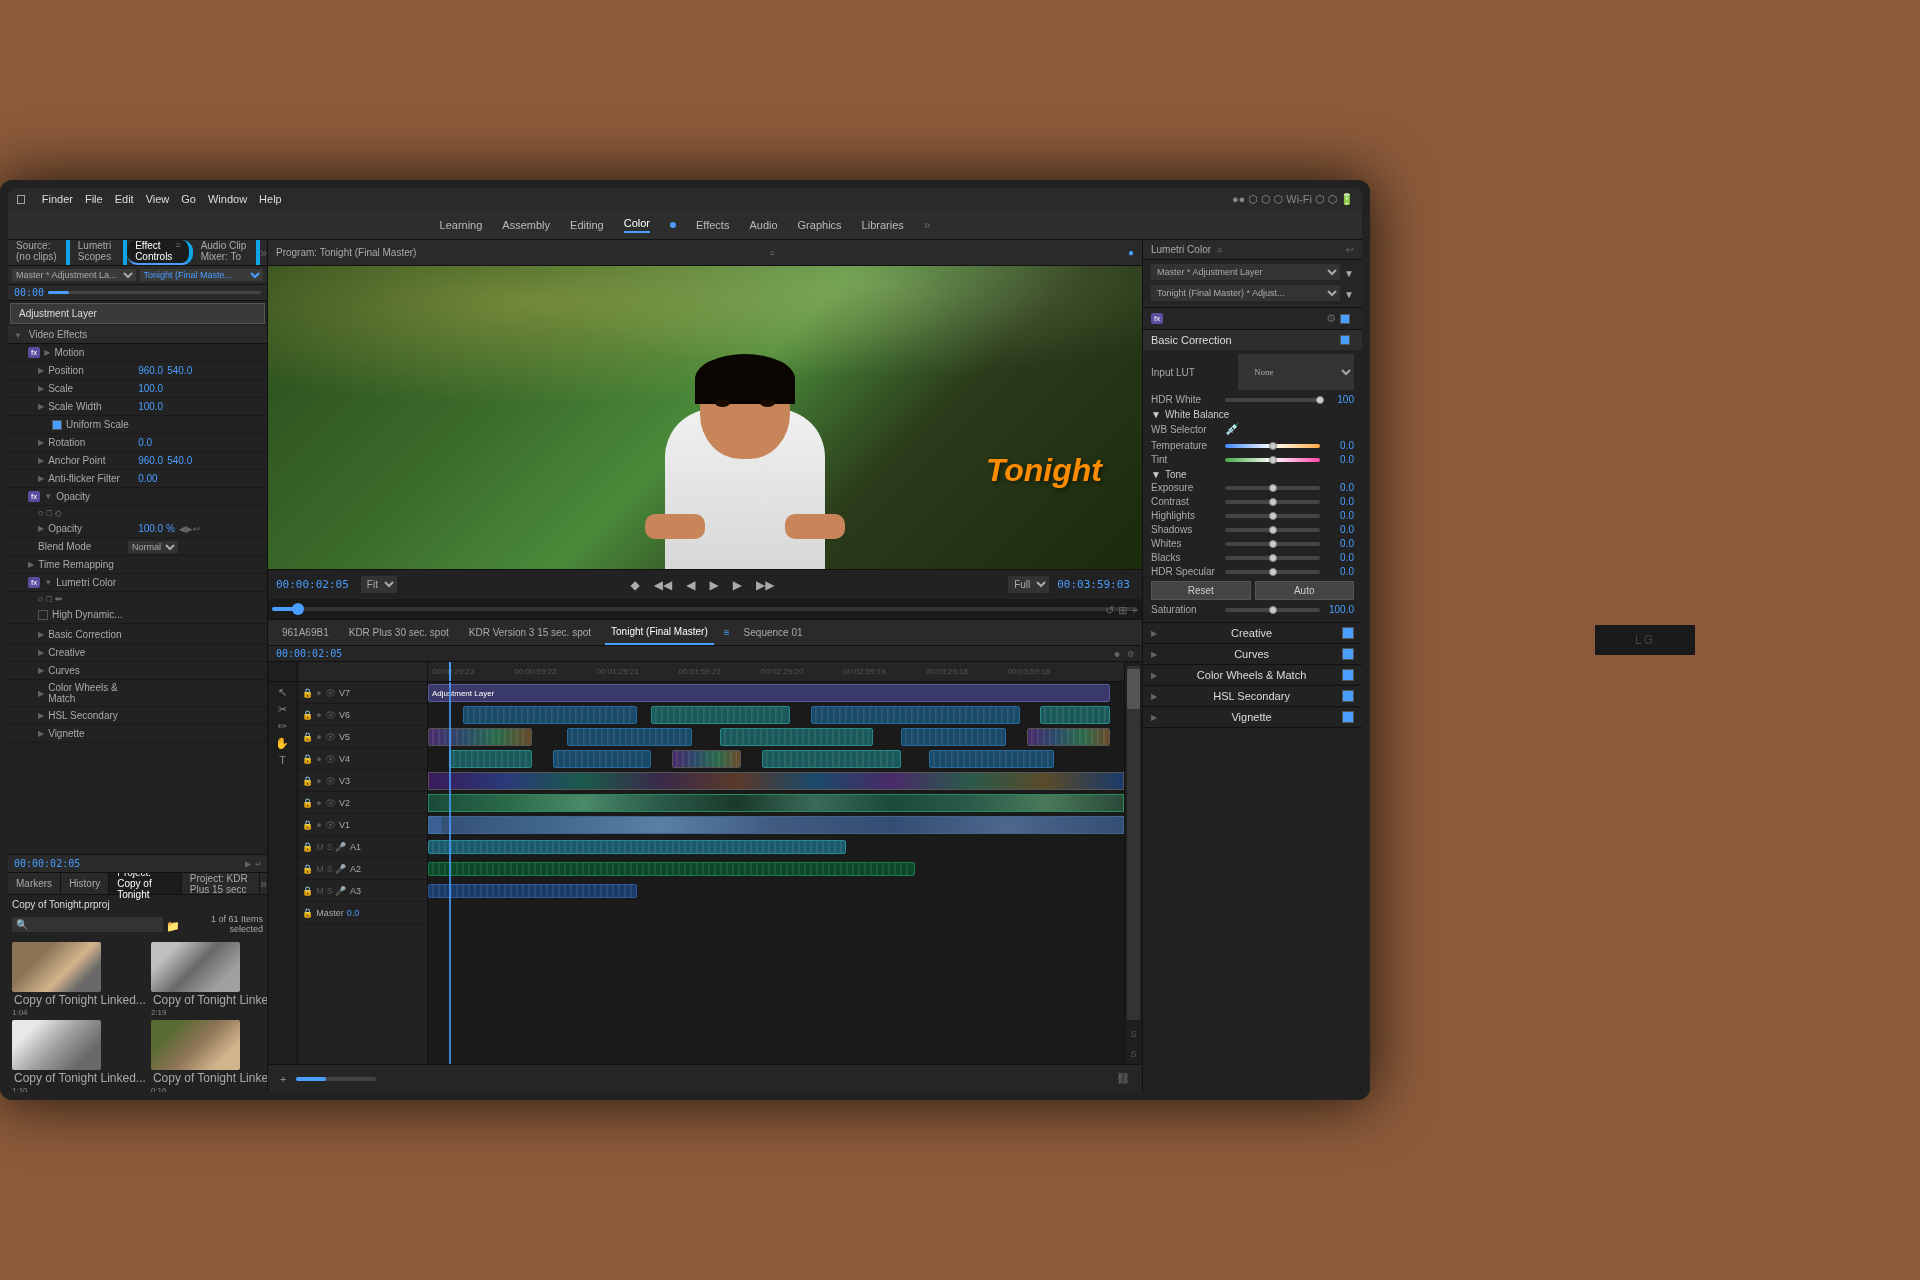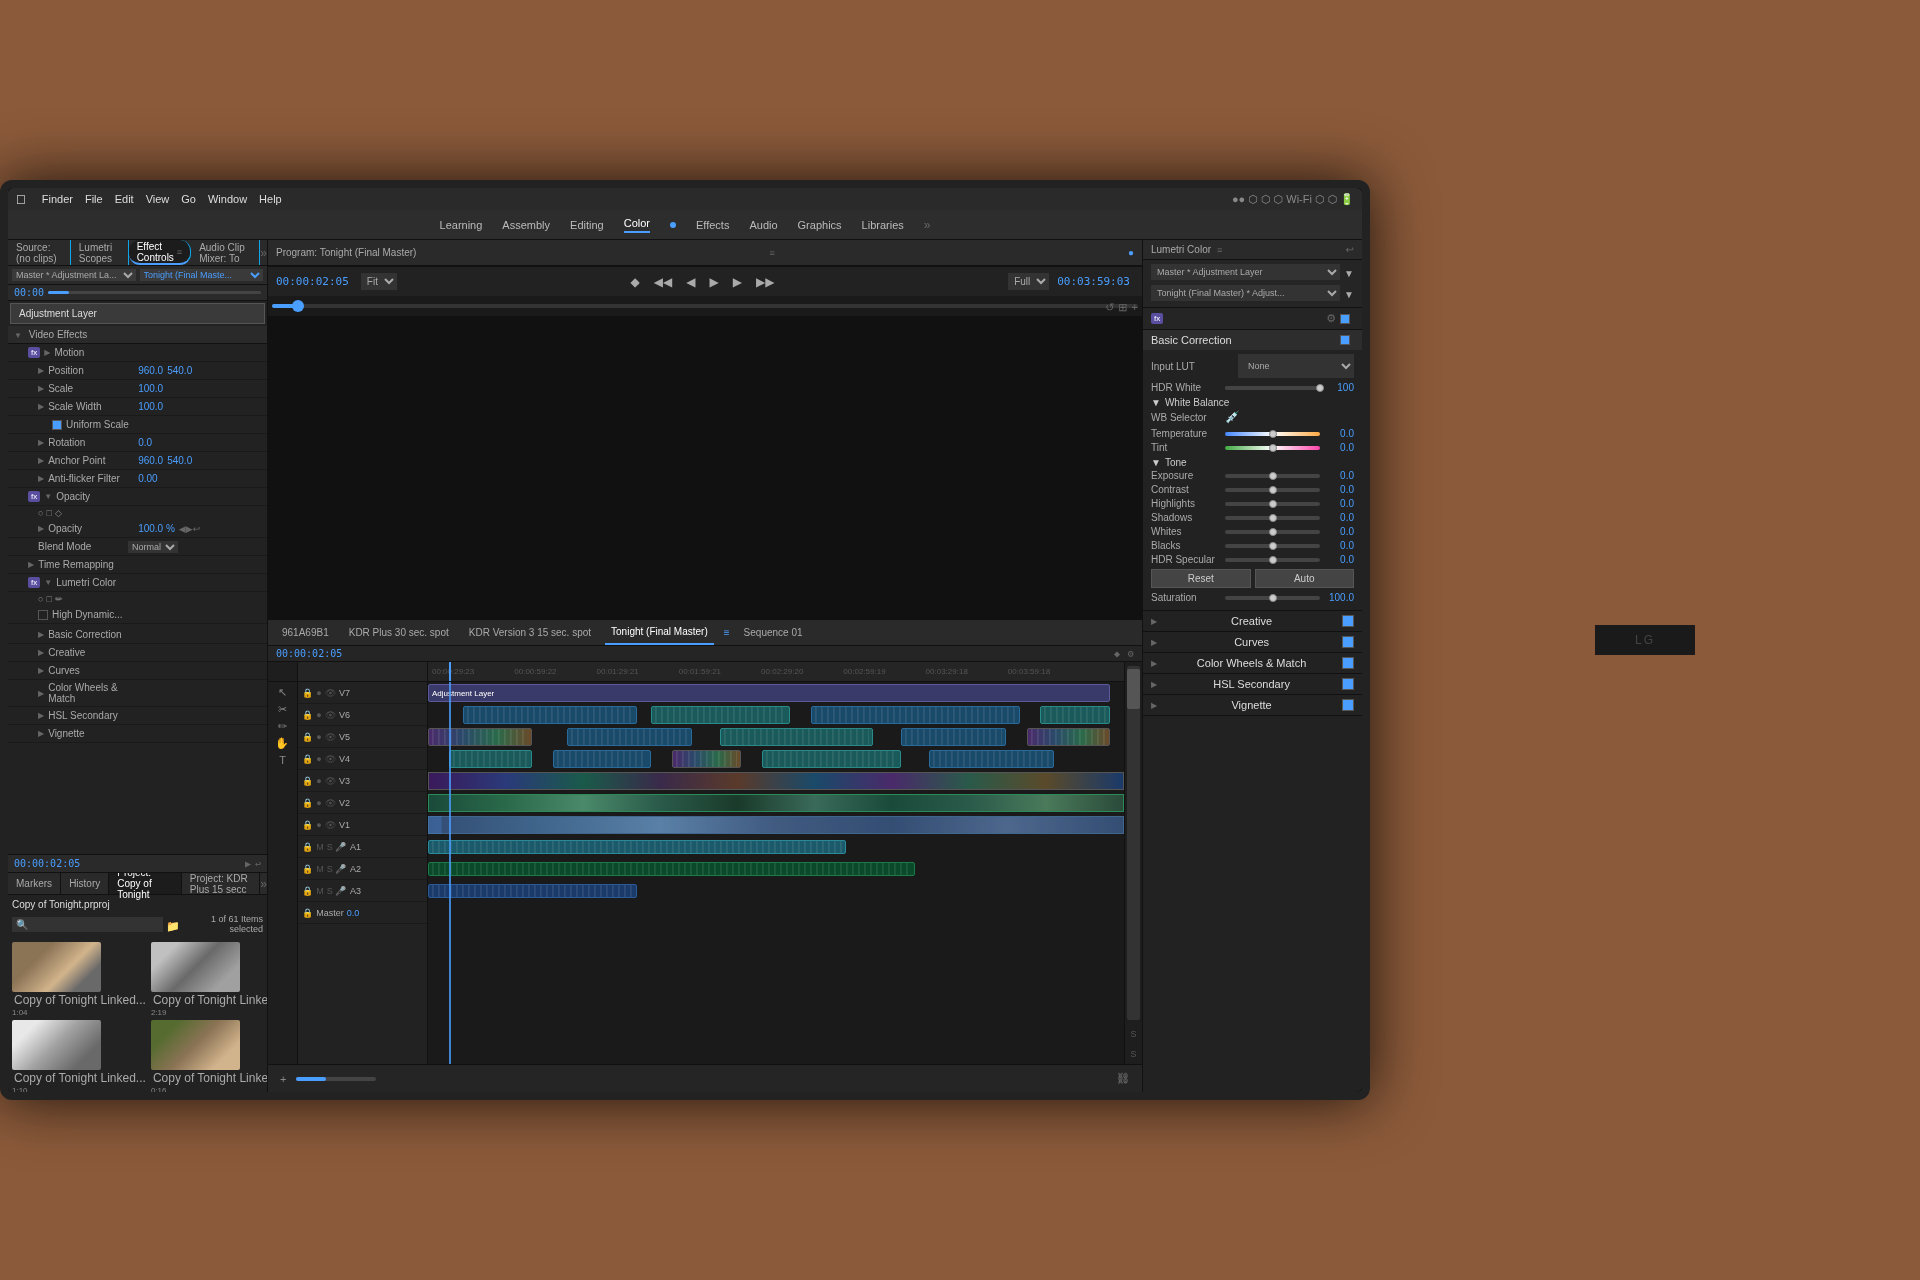--- a/index.html
+++ b/index.html
@@ -97,24 +97,24 @@
       height: 26px;
       align-items: center;
       font-size: 10px;
       border-bottom: 1px solid #111;
       flex-shrink: 0;
     }
     .panel-tab {
       padding: 0 8px;
       height: 100%;
       display: flex;
-      align-items: center;
+      align-items: flex-start;
       color: #aaa;
       cursor: pointer;
-      border-right: 1px solid #0ea5e9;
+      border-right: 4px solid #0ea5e9;
       font-size: 10px;
     }
     .panel-tab.active {
       background: #1c1c1c;
       color: #fff;
       border-bottom: 2px solid #4a9eff;
       border-radius: 11px;
     }
 
     .effect-controls {
@@ -540,21 +540,22 @@
       margin-bottom: 4px;
       font-size: 10px;
       color: #aaa;
     }
     .lut-select {
       flex: 1;
       background: #333;
       border: none;
       color: #aaa;
       font-size: 9px;
-      padding: 6px;
+      padding: 12px;
+      font-family: Liberation Serif, serif;
     }
 
     .color-slider-row {
       display: flex;
       align-items: center;
       margin-bottom: 3px;
       font-size: 10px;
     }
     .cs-label {
       width: 70px;
@@ -994,20 +995,46 @@
 
         <div class="middle-area">
 
           <div class="program-monitor">
             <div class="monitor-header">
               <span>Program: Tonight (Final Master)</span>
               <span style="margin-left:4px;color:#666;font-size:9px;">≡</span>
               <span style="margin-left:4px;font-size:10px;color:#4a9eff;">●</span>
             </div>
 
+            <div class="monitor-video">
+              <div class="video-preview">
+
+                <div class="video-bg"></div>
+
+                <div style="position:absolute;top:0;left:0;width:100%;height:60%;background:radial-gradient(ellipse at 30% 20%, rgba(255,220,100,0.3) 0%, transparent 50%), radial-gradient(ellipse at 70% 10%, rgba(255,255,200,0.2) 0%, transparent 40%);"></div>
+
+                <div style="position:absolute;bottom:0;left:50%;transform:translateX(-30%);width:200px;height:230px;">
+
+                  <div style="position:absolute;bottom:0;left:20px;width:160px;height:160px;background:linear-gradient(180deg,#f0f0f0 0%,#d8d8d8 100%);border-radius:30% 30% 0 0;"></div>
+
+                  <div style="position:absolute;top:20px;left:55px;width:90px;height:100px;background:#c8855a;border-radius:50% 50% 45% 45%;">
+
+                    <div style="position:absolute;top:-5px;left:-5px;width:100px;height:50px;background:#0a0500;border-radius:50% 50% 0 0;"></div>
+
+                    <div style="position:absolute;top:40px;left:15px;width:15px;height:8px;background:#1a0a00;border-radius:50%;"></div>
+                    <div style="position:absolute;top:40px;right:15px;width:15px;height:8px;background:#1a0a00;border-radius:50%;"></div>
+                  </div>
+
+                  <div style="position:absolute;bottom:30px;left:0;width:60px;height:25px;background:#c8855a;border-radius:10px;"></div>
+                  <div style="position:absolute;bottom:30px;right:0;width:60px;height:25px;background:#c8855a;border-radius:10px;"></div>
+                </div>
+
+                <div class="video-tonight">Tonight</div>
+              </div>
+            </div>
 
             <div class="monitor-controls">
               <span class="timecode">00:00:02:05</span>
               <select class="monitor-dropdown">
                 <option>Fit</option>
               </select>
               <span style="flex:1;"></span>
               <span class="monitor-btn">◆</span>
               <span class="monitor-btn">◀◀</span>
               <span class="monitor-btn">◀</span>

